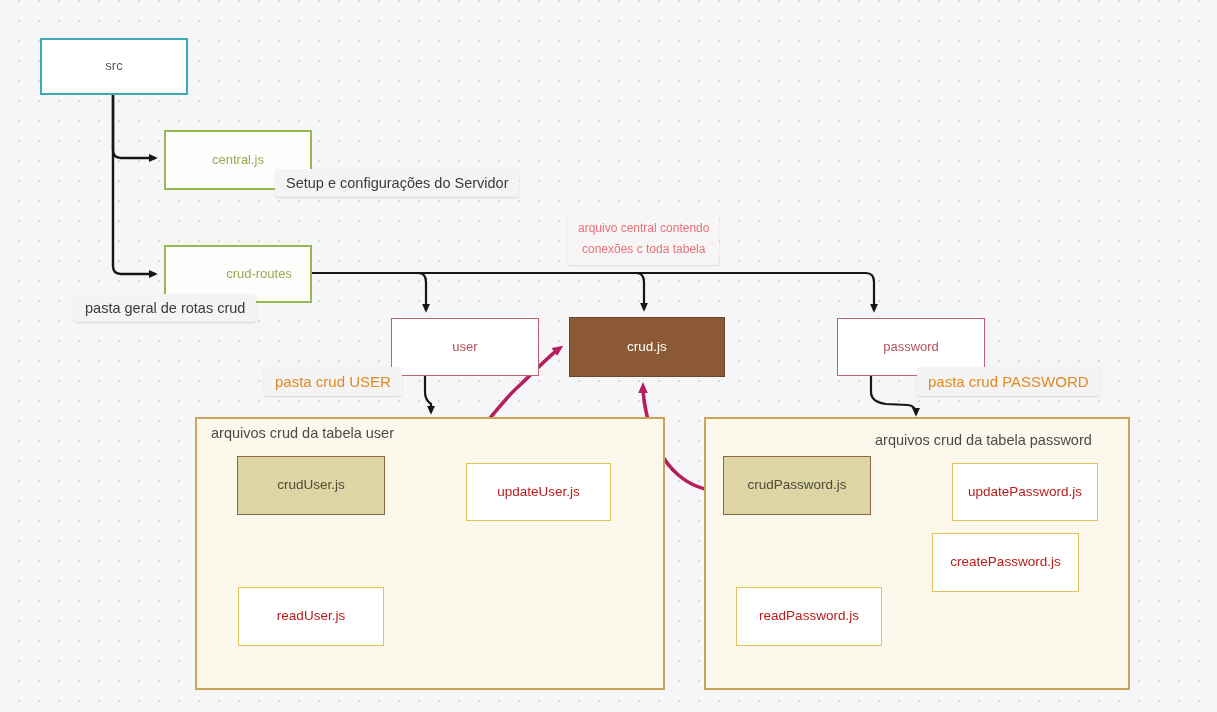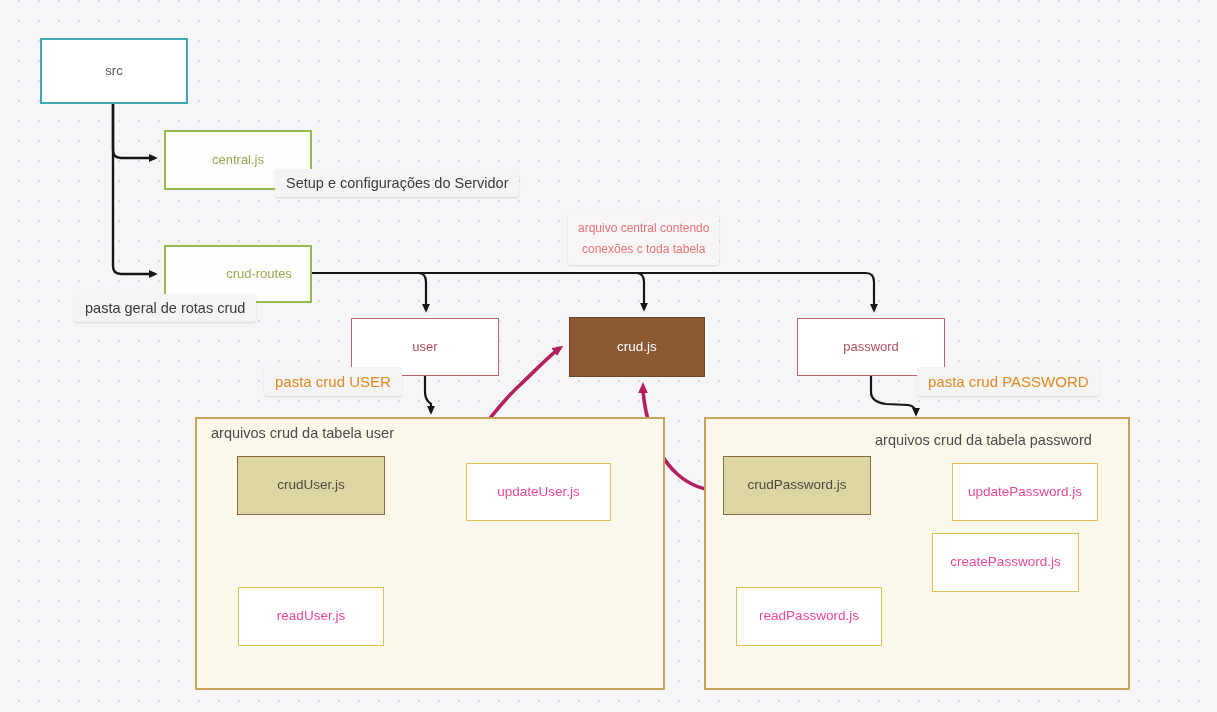--- a/index.html
+++ b/index.html
@@ -34,45 +34,46 @@
     box-sizing: border-box;
     display: flex;
     align-items: center;
     justify-content: center;
     text-align: center;
     font-size: 13px;
     line-height: 1.25;
   }
   
   .n-src {
-    left: 40px; top: 38px; width: 148px; height: 66px;
+    left: 40px; top: 38px; width: 148px; height: 57px;
     background: #ffffff;
     border: 2px solid #3ca9b4;
     color: #56585c;
     font-size: 13px;
   }
   
   .n-green {
     background: #fdfdfb;
     border: 2px solid #95ba4f;
     color: #97ab56;
   }
   .n-server { left: 164px; top: 130px; width: 148px; height: 60px; }
   .n-routes { left: 164px; top: 245px; width: 148px; height: 58px; padding-left: 42px; }
   
   .n-red {
     background: #ffffff;
     border: 1.6px solid #c0636f;
     color: #b2505e;
+    margin-left: 40px;
   }
   .n-user { left: 351px; top: 318px; width: 148px; height: 58px; }
   .n-password { left: 797px; top: 318px; width: 148px; height: 58px; }
   
   .n-crudjs {
-    left: 569px; top: 317px; width: 136px; height: 60px;
+    left: 569px; top: 317px; width: 156px; height: 60px;
     background: #8b5a35;
     border: 1.5px solid #6e4526;
     color: #ffffff;
     font-size: 13.5px;
   }
   
   .group {
     position: absolute;
     box-sizing: border-box;
     background: #fdf8ec;
@@ -94,21 +95,21 @@
     border: 1.6px solid #8a6a3e;
     color: #4e4b3b;
     font-size: 13.5px;
   }
   .n-cruduser { left: 237px; top: 456px; width: 148px; height: 59px; }
   .n-crudpass { left: 723px; top: 456px; width: 148px; height: 59px; }
   
   .n-yellow {
     background: #ffffff;
     border: 1.6px solid #e2c05a;
-    color: #ec4899;
+    color: #b91c1c;
     font-size: 13.5px;
   }
   .n-updateuser { left: 466px; top: 463px; width: 145px; height: 58px; }
   .n-createuser { left: 444px; top: 556px; width: 146px; height: 59px; }
   .n-readuser   { left: 238px; top: 587px; width: 146px; height: 59px; }
   .n-updatepass { left: 952px; top: 463px; width: 146px; height: 58px; }
   .n-createpass { left: 932px; top: 533px; width: 147px; height: 59px; }
   .n-readpass   { left: 736px; top: 587px; width: 146px; height: 59px; }
   
   .callout {

